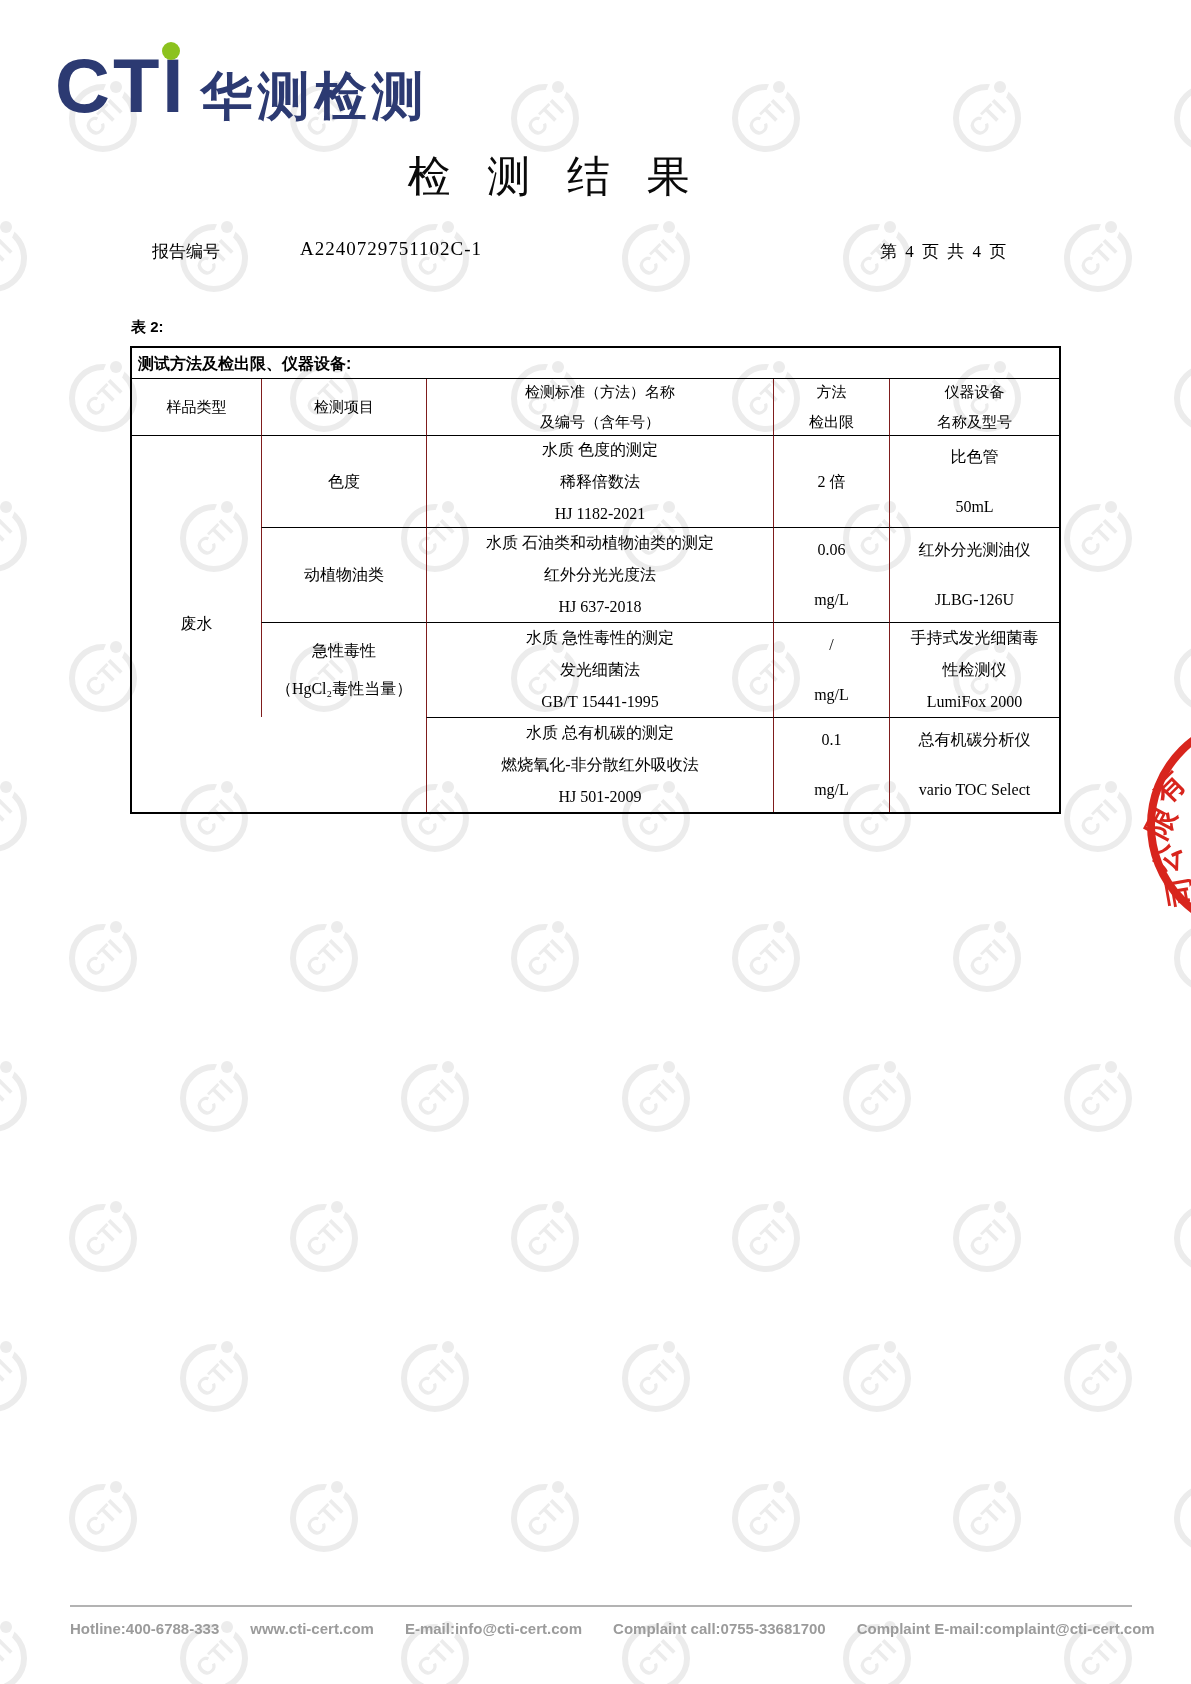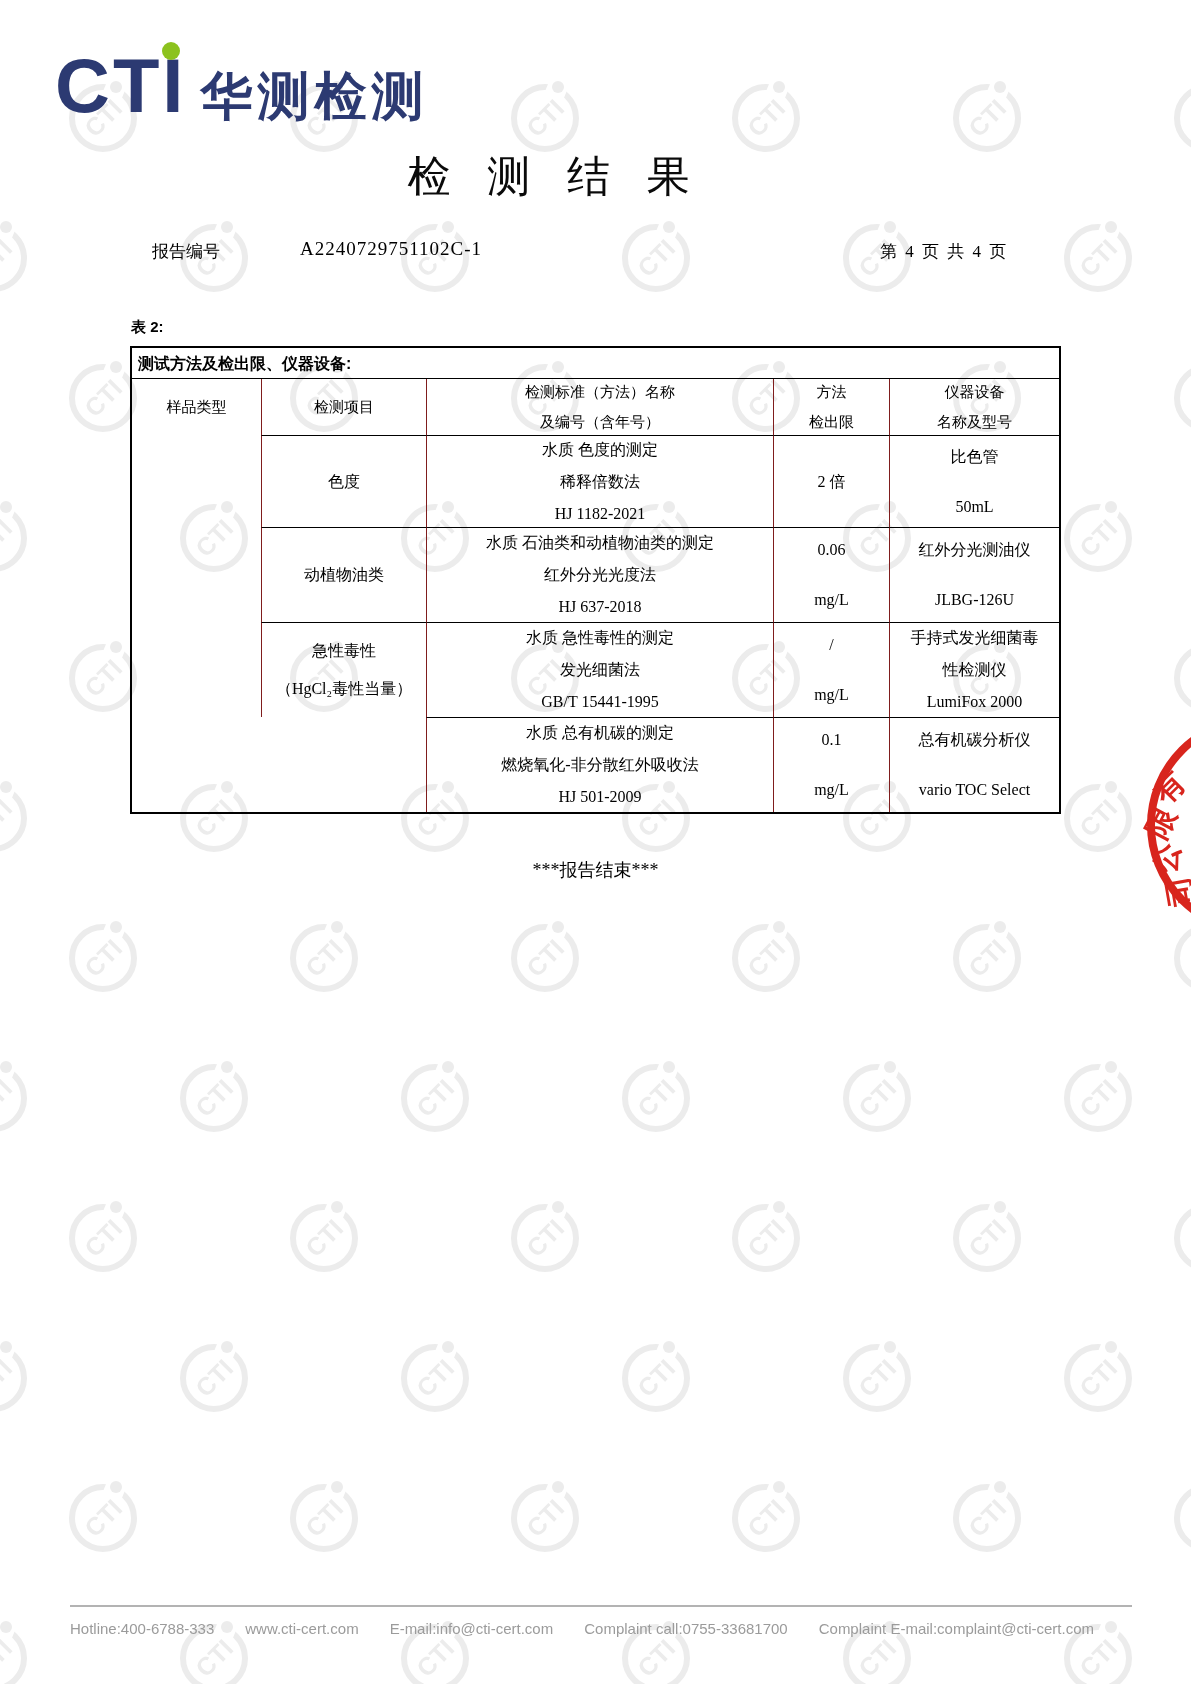--- a/index.html
+++ b/index.html
@@ -36,21 +36,21 @@
   .gt{gap:12px;}
   .hc{font-size:15px;gap:4px;}
   
   #endtext{position:absolute;left:0;top:858px;width:1191px;text-align:center;font-size:18px;z-index:2;}
   
   .stamp-ring{position:absolute;left:1147px;top:715px;width:220px;height:220px;border:8px solid #d8251d;border-radius:50%;box-sizing:border-box;z-index:3;}
   .sc{position:absolute;font-size:30px;font-weight:bold;color:#d8251d;z-index:3;transform-origin:center;}
   
   #frule{position:absolute;left:70px;top:1605px;width:1062px;height:2px;background:#b3b3b3;z-index:2;}
   #footer{position:absolute;left:70px;top:1620px;width:1070px;display:flex;gap:31px;z-index:2;
-          font-family:"Liberation Sans",sans-serif;font-size:15px;color:#9b9b9b;white-space:nowrap;}
+          font-family:"Liberation Sans",sans-serif;font-size:15px;color:#9b9b9b;white-space:nowrap;font-weight:bold;}
 </style>
 </head>
 <body>
 
 <div id="page">
 
   <div id="wm-layer">
       <div class="wm" style="left: 69px; top: 84px;">
         <u></u>
         <i></i>
@@ -433,20 +433,23 @@
       </div>
       <div class="cell hc bl" style="grid-area:1/4">
         <div>方法</div>
         <div>检出限</div>
       </div>
       <div class="cell hc bl" style="grid-area:1/5">
         <div>仪器设备</div>
         <div>名称及型号</div>
       </div>
 
+      <div class="cell bt" style="grid-area:2/1/6/2">
+        <div>废水</div>
+      </div>
 
       <div class="cell bl bt" style="grid-area:2/2">
         <div>色度</div>
       </div>
       <div class="cell bl bt" style="grid-area:2/3">
         <div>水质 色度的测定</div>
         <div>稀释倍数法</div>
         <div>HJ 1182-2021</div>
       </div>
       <div class="cell bl bt" style="grid-area:2/4">
@@ -503,21 +506,20 @@
         <div>mg/L</div>
       </div>
       <div class="cell bl bt g2" style="grid-area:5/5">
         <div>总有机碳分析仪</div>
         <div>vario TOC Select</div>
       </div>
 
     </div>
   </div>
 
-  <div id="endtext">***报告结束***</div>
 
   <div class="stamp-ring"></div>
   <span class="sc" style="left:1170px;top:788px;transform:translate(-50%,-50%) rotate(-45deg)">有</span>
   <span class="sc" style="left:1162px;top:823px;transform:translate(-50%,-50%) rotate(-62deg)">限</span>
   <span class="sc" style="left:1167px;top:858px;transform:translate(-50%,-50%) rotate(-80deg)">公</span>
   <span class="sc" style="left:1180px;top:891px;transform:translate(-50%,-50%) rotate(-100deg)">司</span>
 
   <div id="frule"></div>
   <div id="footer">
     <span>Hotline:400-6788-333</span>

